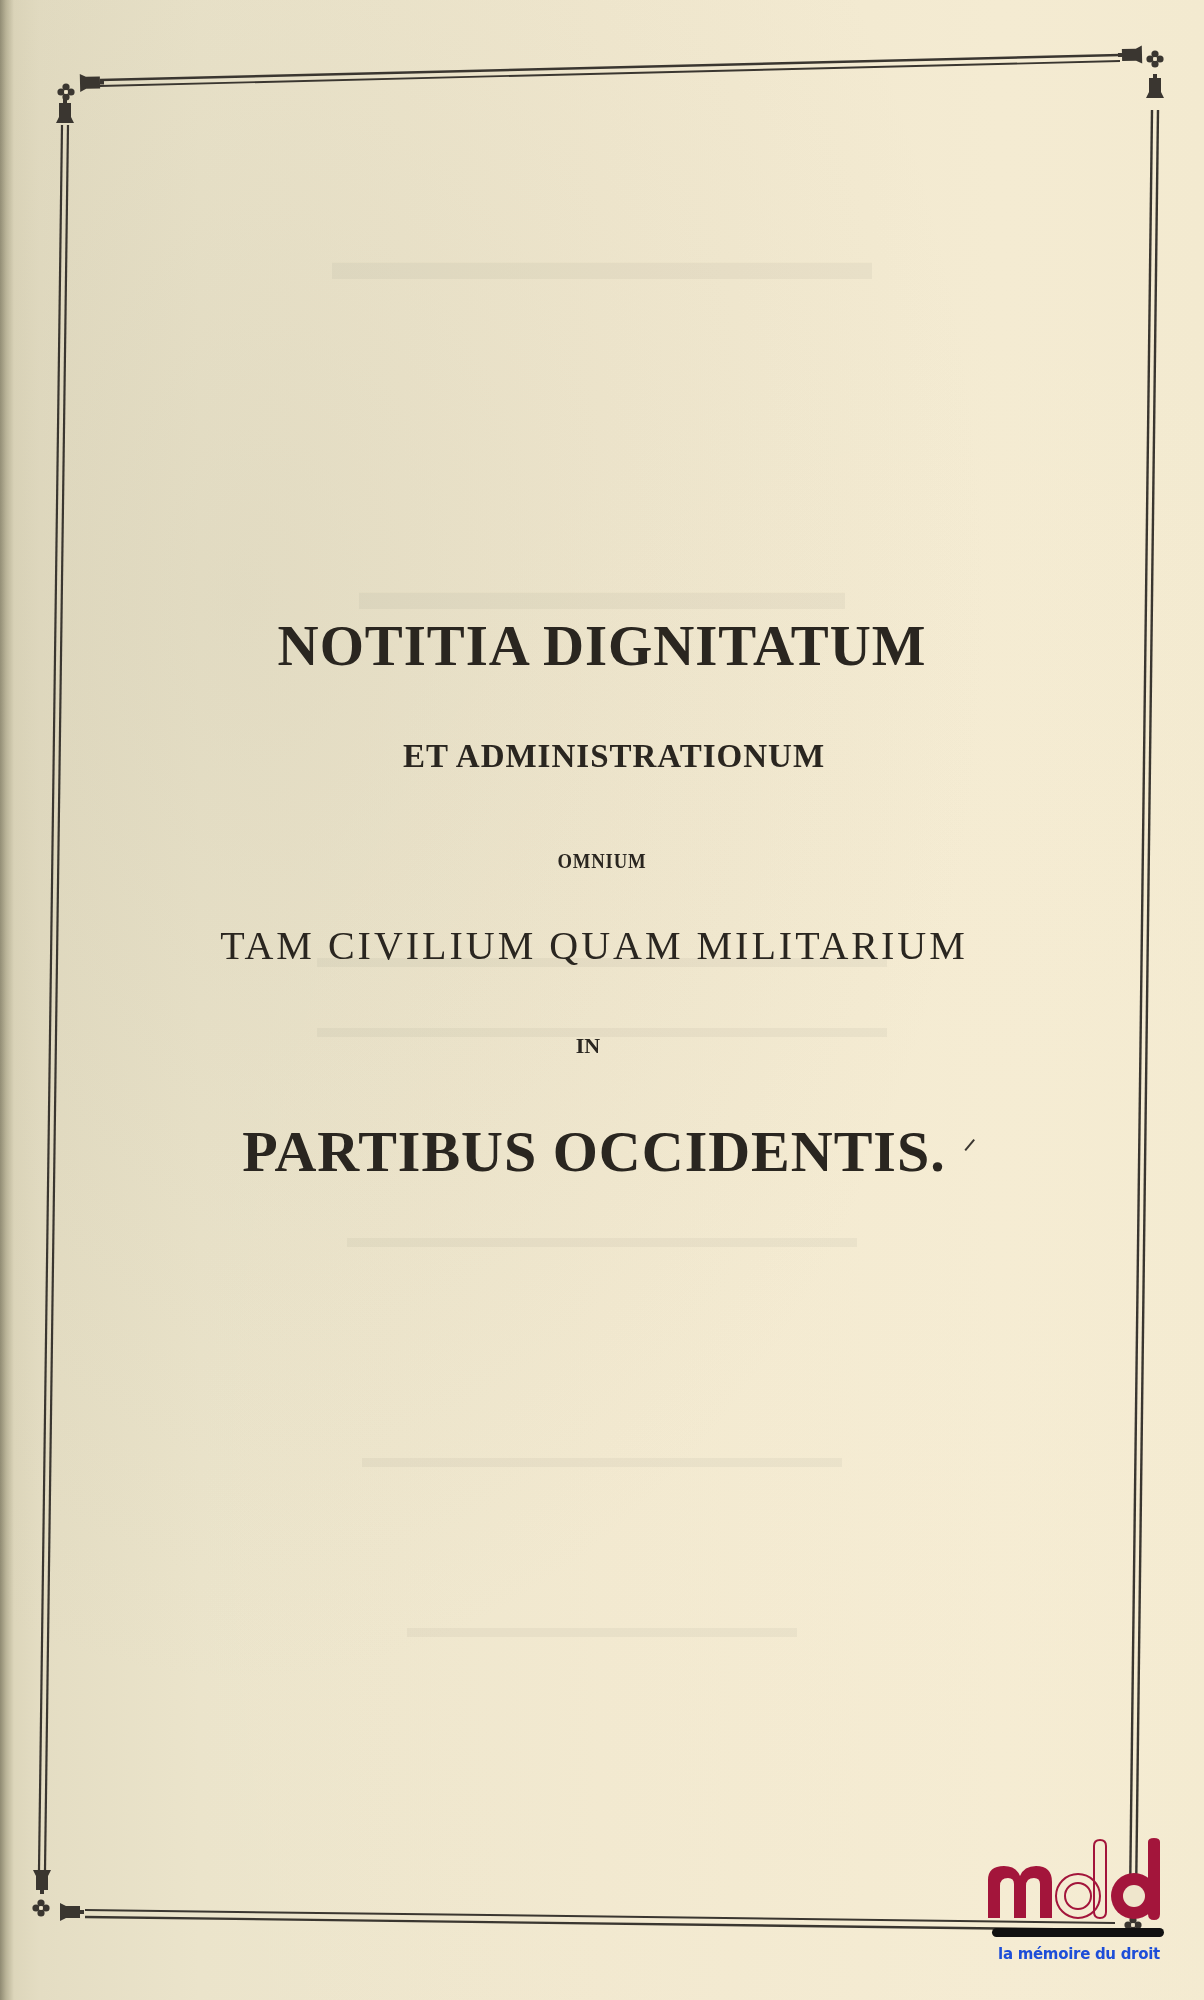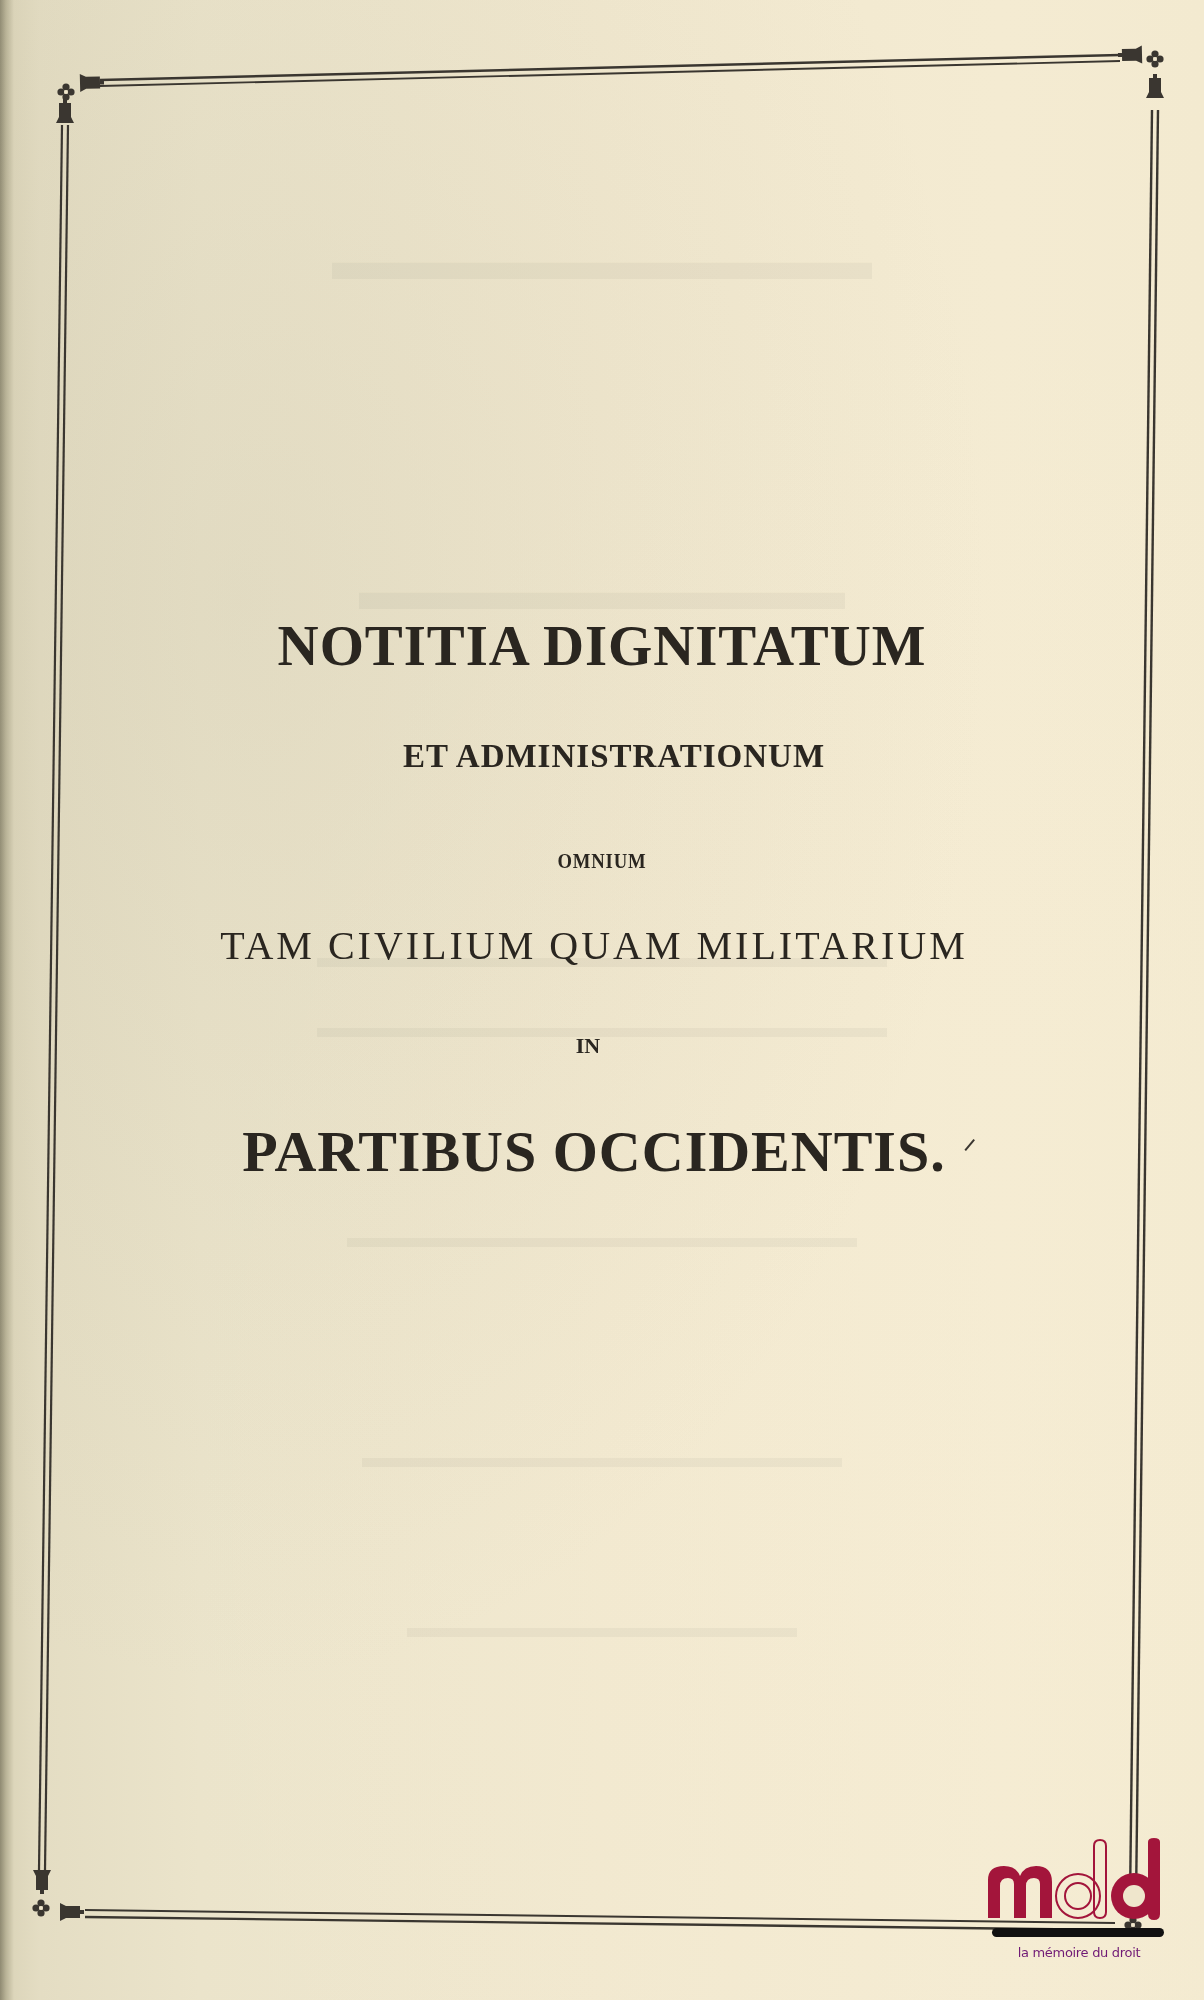--- a/index.html
+++ b/index.html
@@ -25,21 +25,21 @@
   .t-line { position: absolute; left: 0; width: 100%; text-align: center; white-space: nowrap; }
   .t1 { top: 612px; font-size: 58px; font-weight: bold; letter-spacing: 1px; transform: scaleX(0.98); }
   .t2 { top: 738px; font-size: 33px; font-weight: bold; letter-spacing: 1px; margin-left: 12px; }
   .t3 { top: 848px; font-size: 22px; font-weight: bold; letter-spacing: 1px; transform: scaleX(0.85); }
   .t4 { top: 922px; font-size: 40px; font-weight: normal; letter-spacing: 3px; left: -8px; }
   .t5 { top: 1033px; font-size: 22px; font-weight: bold; left: -14px; }
   .t6 { top: 1118px; font-size: 58px; font-weight: bold; letter-spacing: 1px; left: -8px; }
   .logo { position: absolute; left: 984px; top: 1838px; width: 190px; height: 130px; }
   .logo-tagline {
     position: absolute; left: 0; top: 107px; width: 190px; text-align: center;
-    font-family: "DejaVu Sans", sans-serif; font-weight: normal; font-size: 13px; color: #701a75;
+    font-family: "DejaVu Sans", sans-serif; font-weight: bold; font-size: 15px; color: #1d4ed8;
     white-space: nowrap; letter-spacing: -0.3px;
   }
 </style>
 </head>
 <body>
 
 <div class="paper-tone"></div>
 
 <div class="showthrough" style="top:230px;font-size:54px;">▬▬▬▬▬▬▬▬▬▬</div>
 <div class="showthrough" style="top:560px;font-size:54px;">▬▬▬▬▬▬▬▬▬</div>

